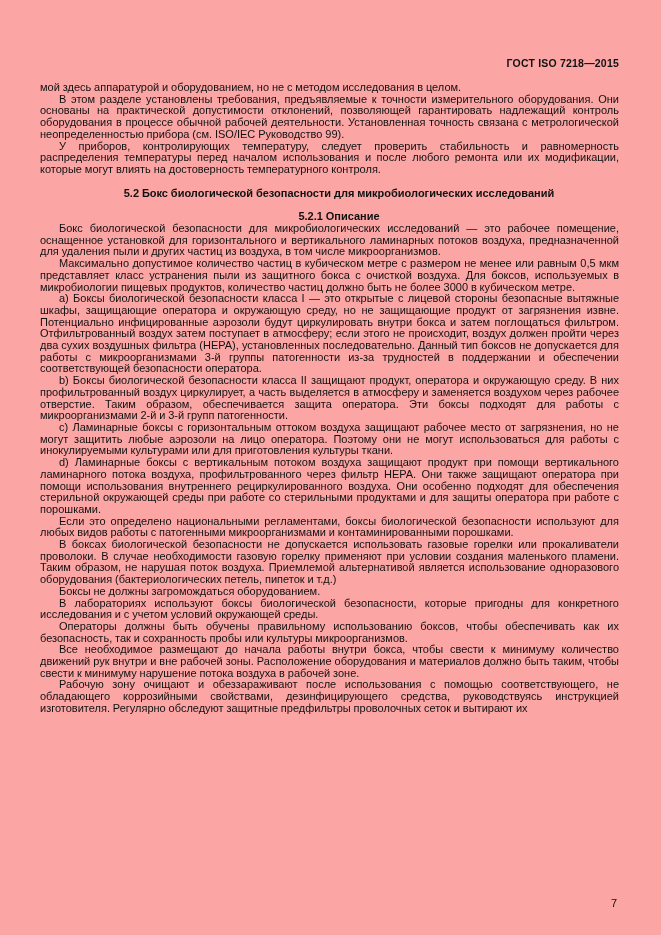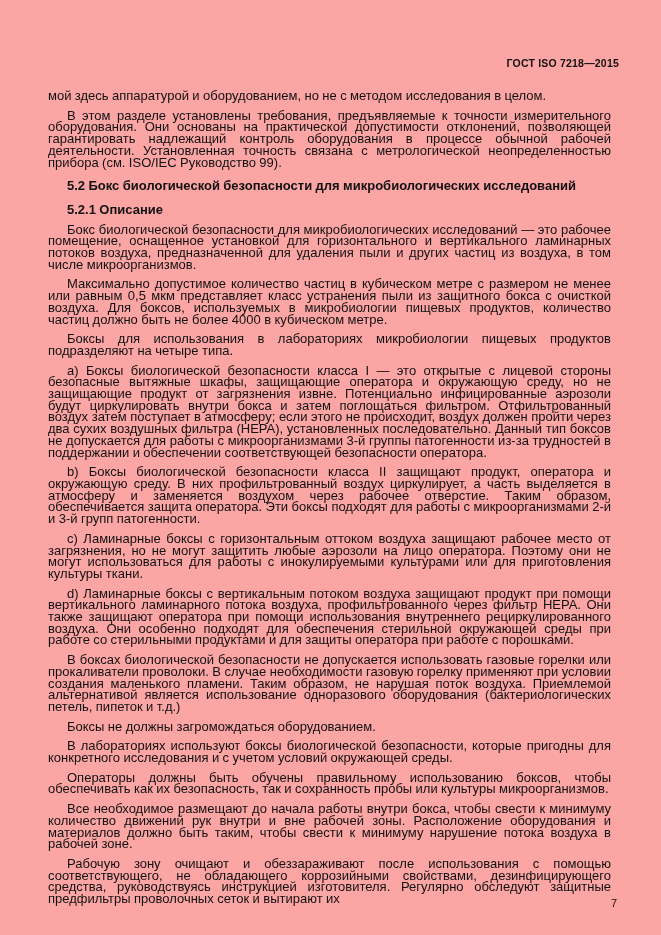--- a/index.html
+++ b/index.html
@@ -25,33 +25,33 @@
     font-weight: bold;
     letter-spacing: 0.2px;
   }
   .doc-body {
     position: absolute;
     top: 82px;
     left: 40px;
     right: 42px;
   }
   .block {
-    margin: 8px;
-    font-size: 13px;
+    margin: 0;
+    font-size: 11px;
     line-height: 11.7px;
     text-align: justify;
     text-indent: 19px;
     word-spacing: -0.2px;
   }
   .block.no-indent {
     text-indent: 0;
   }
   .block.heading {
     font-weight: bold;
-    text-align: left;
+    text-align: center;
   }
   .block.space-before {
     margin-top: 12px;
   }
   .block.space-after {
     margin-bottom: 12px;
   }
   .page-number {
     position: absolute;
     bottom: 26px;
@@ -61,29 +61,30 @@
 </style>
 </head>
 <body>
 
 <div class="page">
   <div class="doc-header">ГОСТ ISO 7218—2015</div>
 
   <div class="doc-body">
       <p class="block para no-indent">мой здесь аппаратурой и оборудованием, но не с методом исследования в целом.</p>
       <p class="block para">В этом разделе установлены требования, предъявляемые к точности измерительного оборудования. Они основаны на практической допустимости отклонений, позволяющей гарантировать надлежащий контроль оборудования в процессе обычной рабочей деятельности. Установленная точность связана с метрологической неопределенностью прибора (см. ISO/IEC Руководство 99).</p>
+      <p class="block para">У приборов, контролирующих температуру, следует проверить стабильность и равномерность распределения температуры перед началом использования и после любого ремонта или их модификации, которые могут влиять на достоверность температурного контроля.</p>
       <p class="block heading space-before space-after">5.2 Бокс биологической безопасности для микробиологических исследований</p>
       <p class="block heading">5.2.1 Описание</p>
       <p class="block para">Бокс биологической безопасности для микробиологических исследований — это рабочее помещение, оснащенное установкой для горизонтального и вертикального ламинарных потоков воздуха, предназначенной для удаления пыли и других частиц из воздуха, в том числе микроорганизмов.</p>
-      <p class="block para">Максимально допустимое количество частиц в кубическом метре с размером не менее или равным 0,5 мкм представляет класс устранения пыли из защитного бокса с очисткой воздуха. Для боксов, используемых в микробиологии пищевых продуктов, количество частиц должно быть не более 4000 в кубическом метре.</p>
-      <p class="block para">Боксы для использования в лабораториях микробиологии пищевых продуктов подразделяют на четыре типа.</p>
+      <p class="block para">Максимально допустимое количество частиц в кубическом метре с размером не менее или равным 0,5 мкм представляет класс устранения пыли из защитного бокса с очисткой воздуха. Для боксов, используемых в микробиологии пищевых продуктов, количество частиц должно быть не более 3000 в кубическом метре.</p>
       <p class="block para">a) Боксы биологической безопасности класса I — это открытые с лицевой стороны безопасные вытяжные шкафы, защищающие оператора и окружающую среду, но не защищающие продукт от загрязнения извне. Потенциально инфицированные аэрозоли будут циркулировать внутри бокса и затем поглощаться фильтром. Отфильтрованный воздух затем поступает в атмосферу; если этого не происходит, воздух должен пройти через два сухих воздушных фильтра (HEPA), установленных последовательно. Данный тип боксов не допускается для работы с микроорганизмами 3-й группы патогенности из-за трудностей в поддержании и обеспечении соответствующей безопасности оператора.</p>
       <p class="block para">b) Боксы биологической безопасности класса II защищают продукт, оператора и окружающую среду. В них профильтрованный воздух циркулирует, а часть выделяется в атмосферу и заменяется воздухом через рабочее отверстие. Таким образом, обеспечивается защита оператора. Эти боксы подходят для работы с микроорганизмами 2-й и 3-й групп патогенности.</p>
       <p class="block para">c) Ламинарные боксы с горизонтальным оттоком воздуха защищают рабочее место от загрязнения, но не могут защитить любые аэрозоли на лицо оператора. Поэтому они не могут использоваться для работы с инокулируемыми культурами или для приготовления культуры ткани.</p>
       <p class="block para">d) Ламинарные боксы с вертикальным потоком воздуха защищают продукт при помощи вертикального ламинарного потока воздуха, профильтрованного через фильтр HEPA. Они также защищают оператора при помощи использования внутреннего рециркулированного воздуха. Они особенно подходят для обеспечения стерильной окружающей среды при работе со стерильными продуктами и для защиты оператора при работе с порошками.</p>
+      <p class="block para">Если это определено национальными регламентами, боксы биологической безопасности используют для любых видов работы с патогенными микроорганизмами и контаминированными порошками.</p>
       <p class="block para">В боксах биологической безопасности не допускается использовать газовые горелки или прокаливатели проволоки. В случае необходимости газовую горелку применяют при условии создания маленького пламени. Таким образом, не нарушая поток воздуха. Приемлемой альтернативой является использование одноразового оборудования (бактериологических петель, пипеток и т.д.)</p>
       <p class="block para">Боксы не должны загромождаться оборудованием.</p>
       <p class="block para">В лабораториях используют боксы биологической безопасности, которые пригодны для конкретного исследования и с учетом условий окружающей среды.</p>
       <p class="block para">Операторы должны быть обучены правильному использованию боксов, чтобы обеспечивать как их безопасность, так и сохранность пробы или культуры микроорганизмов.</p>
       <p class="block para">Все необходимое размещают до начала работы внутри бокса, чтобы свести к минимуму количество движений рук внутри и вне рабочей зоны. Расположение оборудования и материалов должно быть таким, чтобы свести к минимуму нарушение потока воздуха в рабочей зоне.</p>
       <p class="block para">Рабочую зону очищают и обеззараживают после использования с помощью соответствующего, не обладающего коррозийными свойствами, дезинфицирующего средства, руководствуясь инструкцией изготовителя. Регулярно обследуют защитные предфильтры проволочных сеток и вытирают их</p>
     </div>
 
   <div class="page-number">7</div>
 </div>

